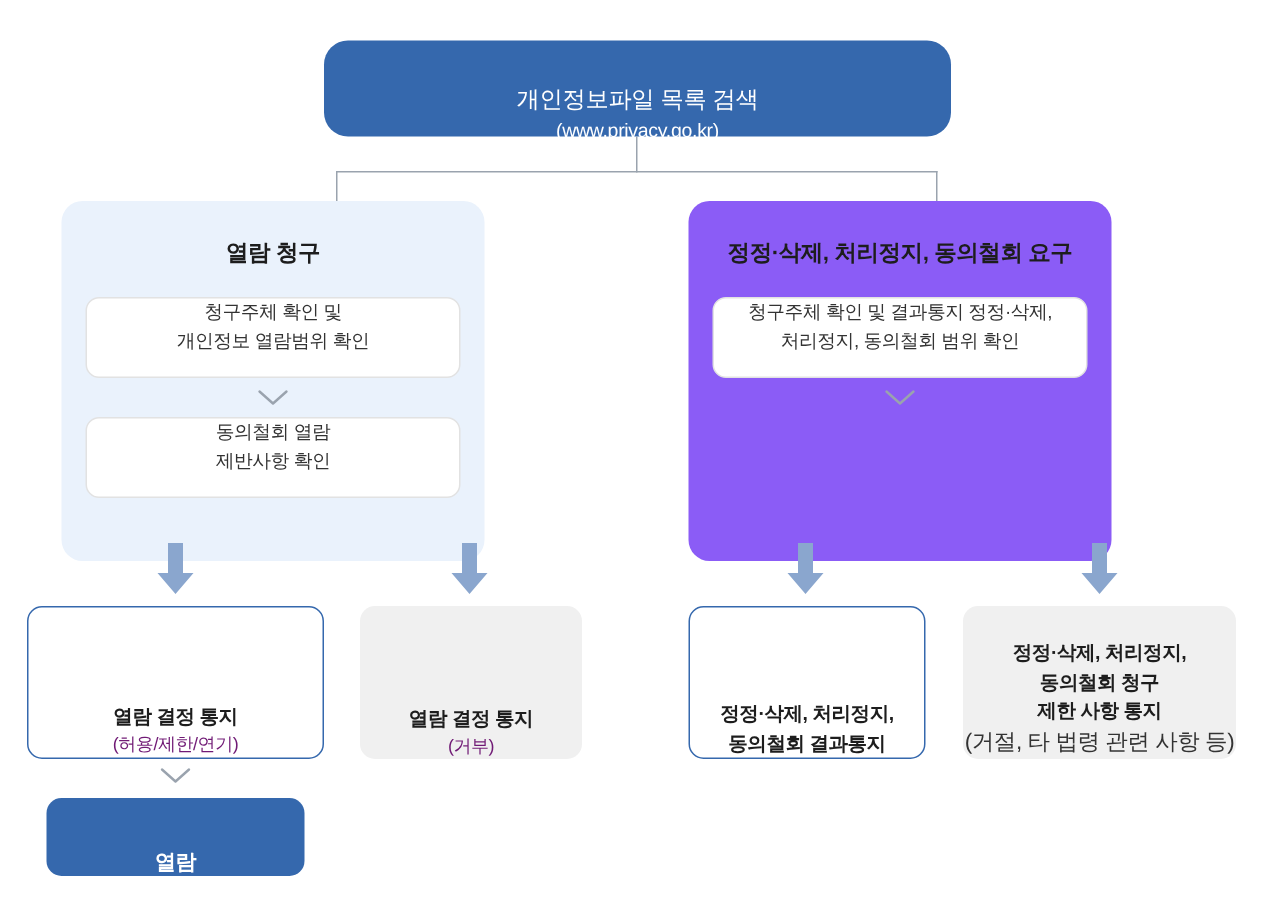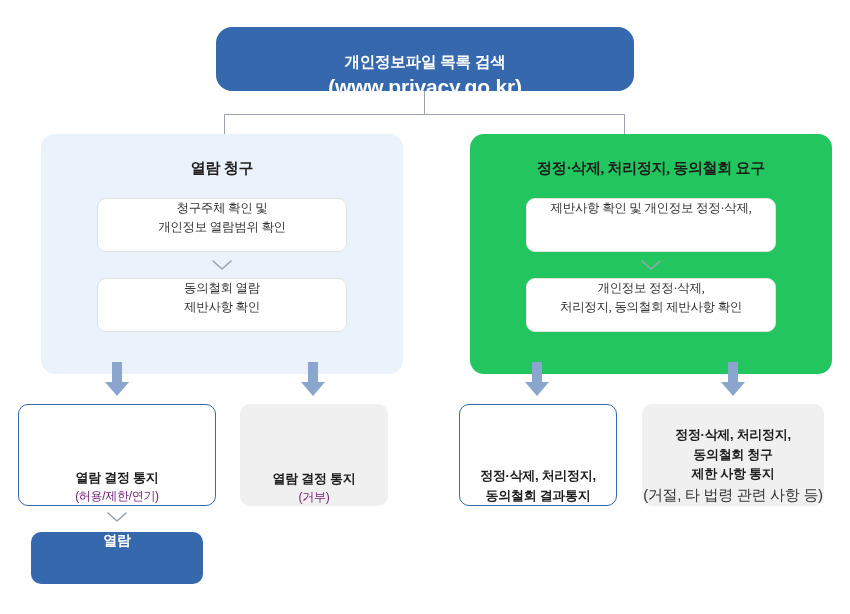--- a/index.html
+++ b/index.html
@@ -31,28 +31,28 @@
     border-radius: 16px;
     display: flex;
     flex-direction: column;
     align-items: center;
     justify-content: center;
     color: #ffffff;
     box-sizing: border-box;
   }
   .header-title {
     font-size: 15.5px;
-    font-weight: bold;
+    font-weight: normal;
     line-height: 1.35;
     letter-spacing: -0.2px;
     margin-top: 35px;
   }
   .header-sub {
-    font-size: 21px;
-    font-weight: bold;
+    font-size: 13px;
+    font-weight: normal;
     line-height: 1.35;
     letter-spacing: -0.2px;
   }
 
   
   .conn-stem {
     position: absolute;
     left: 424px;
     top: 91px;
     width: 1px;
@@ -81,33 +81,32 @@
     top: 114px;
     width: 1px;
     height: 21px;
     background: #9aa3ae;
   }
 
   
   .panel {
     position: absolute;
     top: 134px;
-    width: 362px;
+    width: 282px;
     height: 240px;
     border-radius: 14px;
     box-sizing: border-box;
-    font-family: Liberation Serif, serif;
   }
   .panel-left {
     left: 41px;
     background: #eaf2fc;
   }
   .panel-right {
-    left: 470px;
-    background: #22c55e;
+    left: 459px;
+    background: #8b5cf6;
   }
   .panel-title {
     text-align: center;
     font-size: 15px;
     font-weight: bold;
     color: #1d1d1d;
     margin-top: 25px;
     letter-spacing: -0.3px;
   }
   .step-box {
@@ -207,21 +206,21 @@
   }
   .final-box {
     position: absolute;
     left: 31px;
     top: 532px;
     width: 172px;
     height: 52px;
     background: #3568ad;
     border-radius: 10px;
     display: flex;
-    align-items: flex-start;
+    align-items: flex-end;
     justify-content: center;
     color: #ffffff;
     font-size: 14px;
     font-weight: bold;
     letter-spacing: -0.3px;
   }
 </style>
 </head>
 <body>
 
@@ -254,33 +253,30 @@
     <div class="step-box step-box-2">
       <span>동의철회 열람</span>
       <span>제반사항 확인</span>
     </div>
   </div>
 
   <div class="panel panel-right">
     <div class="panel-title">정정·삭제, 처리정지, 동의철회 요구</div>
 
     <div class="step-box step-box-1">
-      <span>제반사항 확인 및 개인정보 정정·삭제,</span>
+      <span>청구주체 확인 및 결과통지 정정·삭제,</span>
+      <span>처리정지, 동의철회 범위 확인</span>
     </div>
 
     <div class="chevron">
       <svg width="22" height="12" viewBox="0 0 22 12" aria-hidden="true">
         <path d="M2 2 L11 10 L20 2" fill="none" stroke="#9aa3ae" stroke-width="1.6" stroke-linecap="round" stroke-linejoin="round"></path>
       </svg>
     </div>
 
-    <div class="step-box step-box-2">
-      <span>개인정보 정정·삭제,</span>
-      <span>처리정지, 동의철회 제반사항 확인</span>
-    </div>
   </div>
 
   <div class="fat-arrow" style="left:104px; top:362px;">
     <svg width="26" height="36" viewBox="0 0 26 36" aria-hidden="true">
       <path d="M8 0 H18 V20 H25 L13 34 L1 20 H8 Z" fill="#8aa6ce"></path>
     </svg>
   </div>
   <div class="fat-arrow" style="left:300px; top:362px;">
     <svg width="26" height="36" viewBox="0 0 26 36" aria-hidden="true">
       <path d="M8 0 H18 V20 H25 L13 34 L1 20 H8 Z" fill="#8aa6ce"></path>

